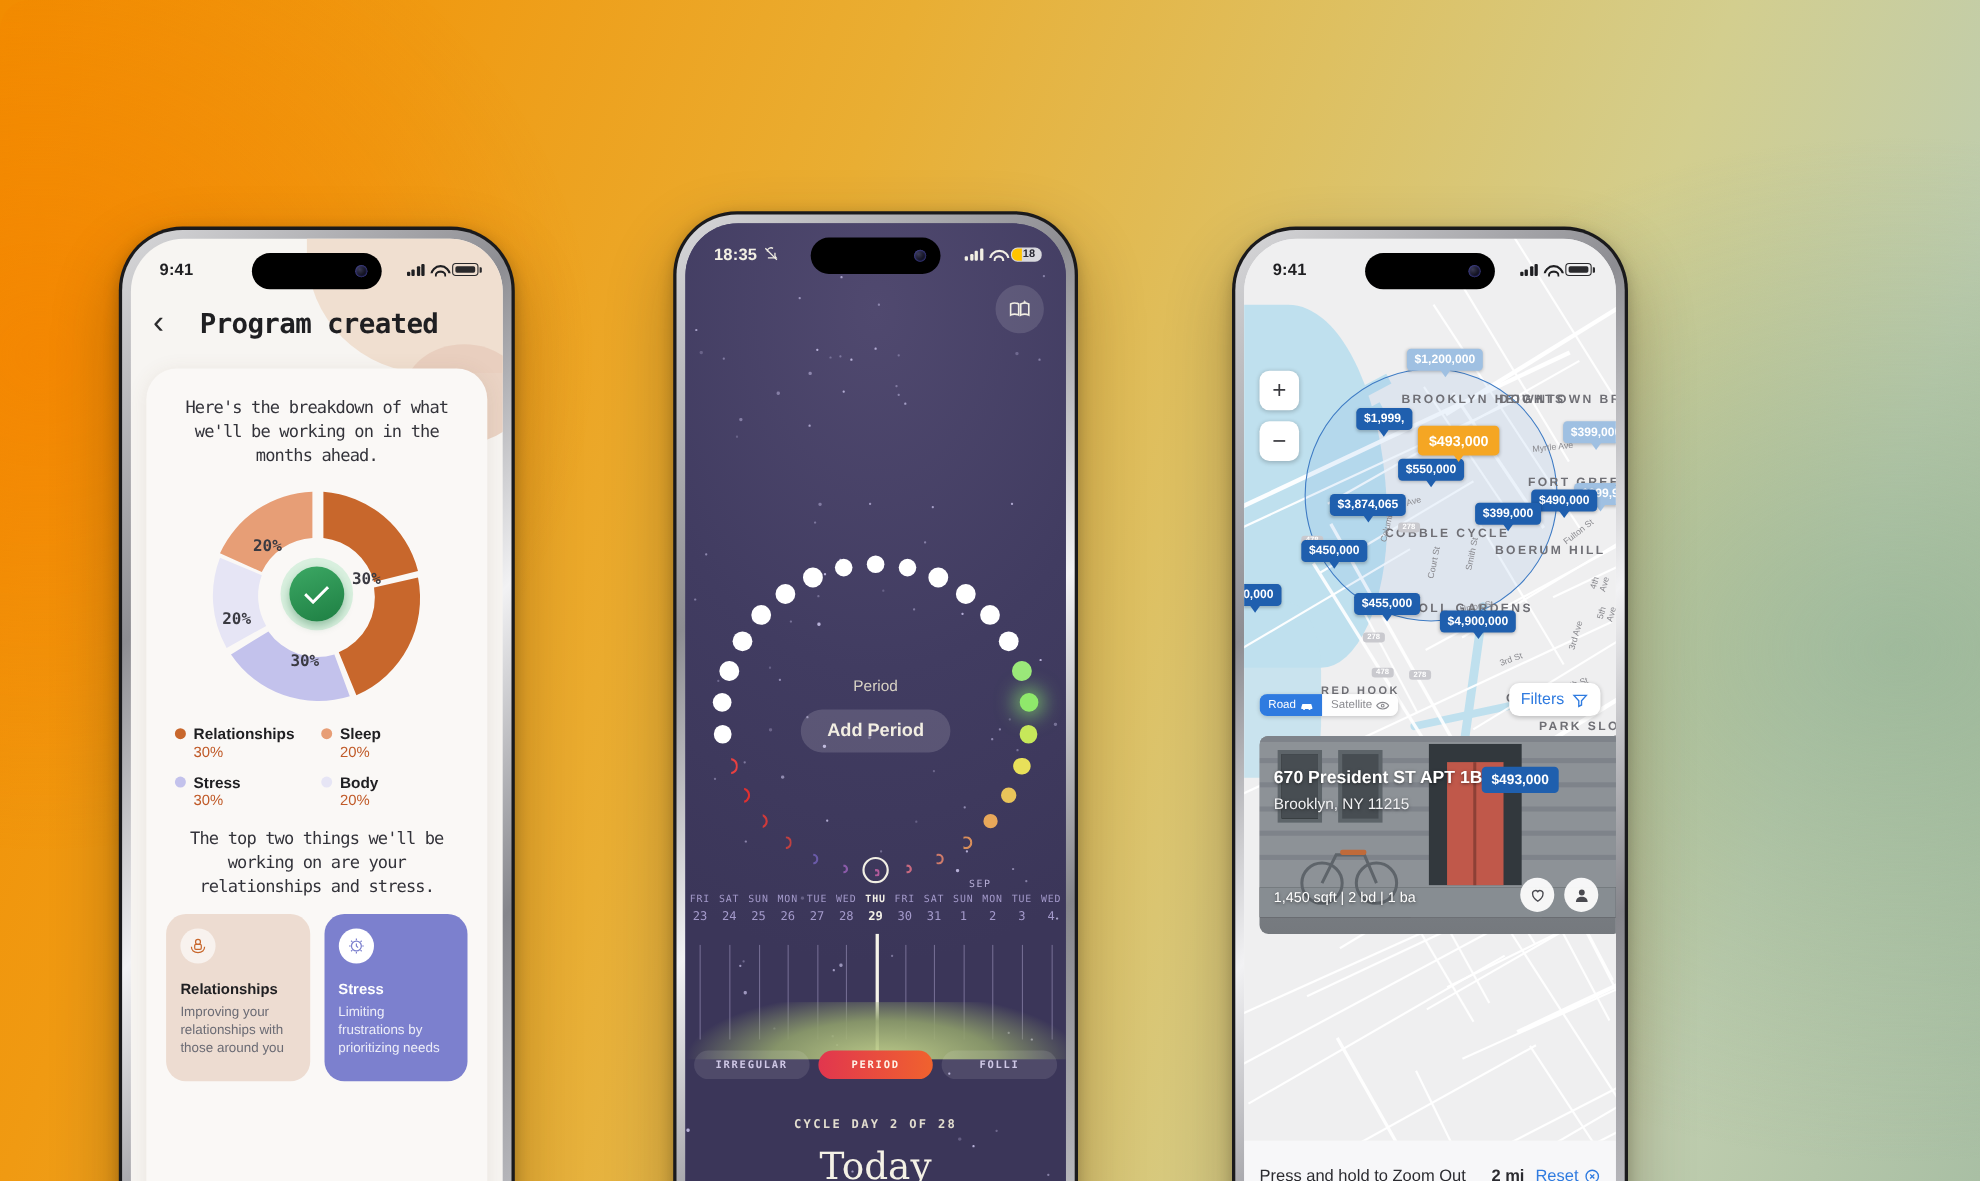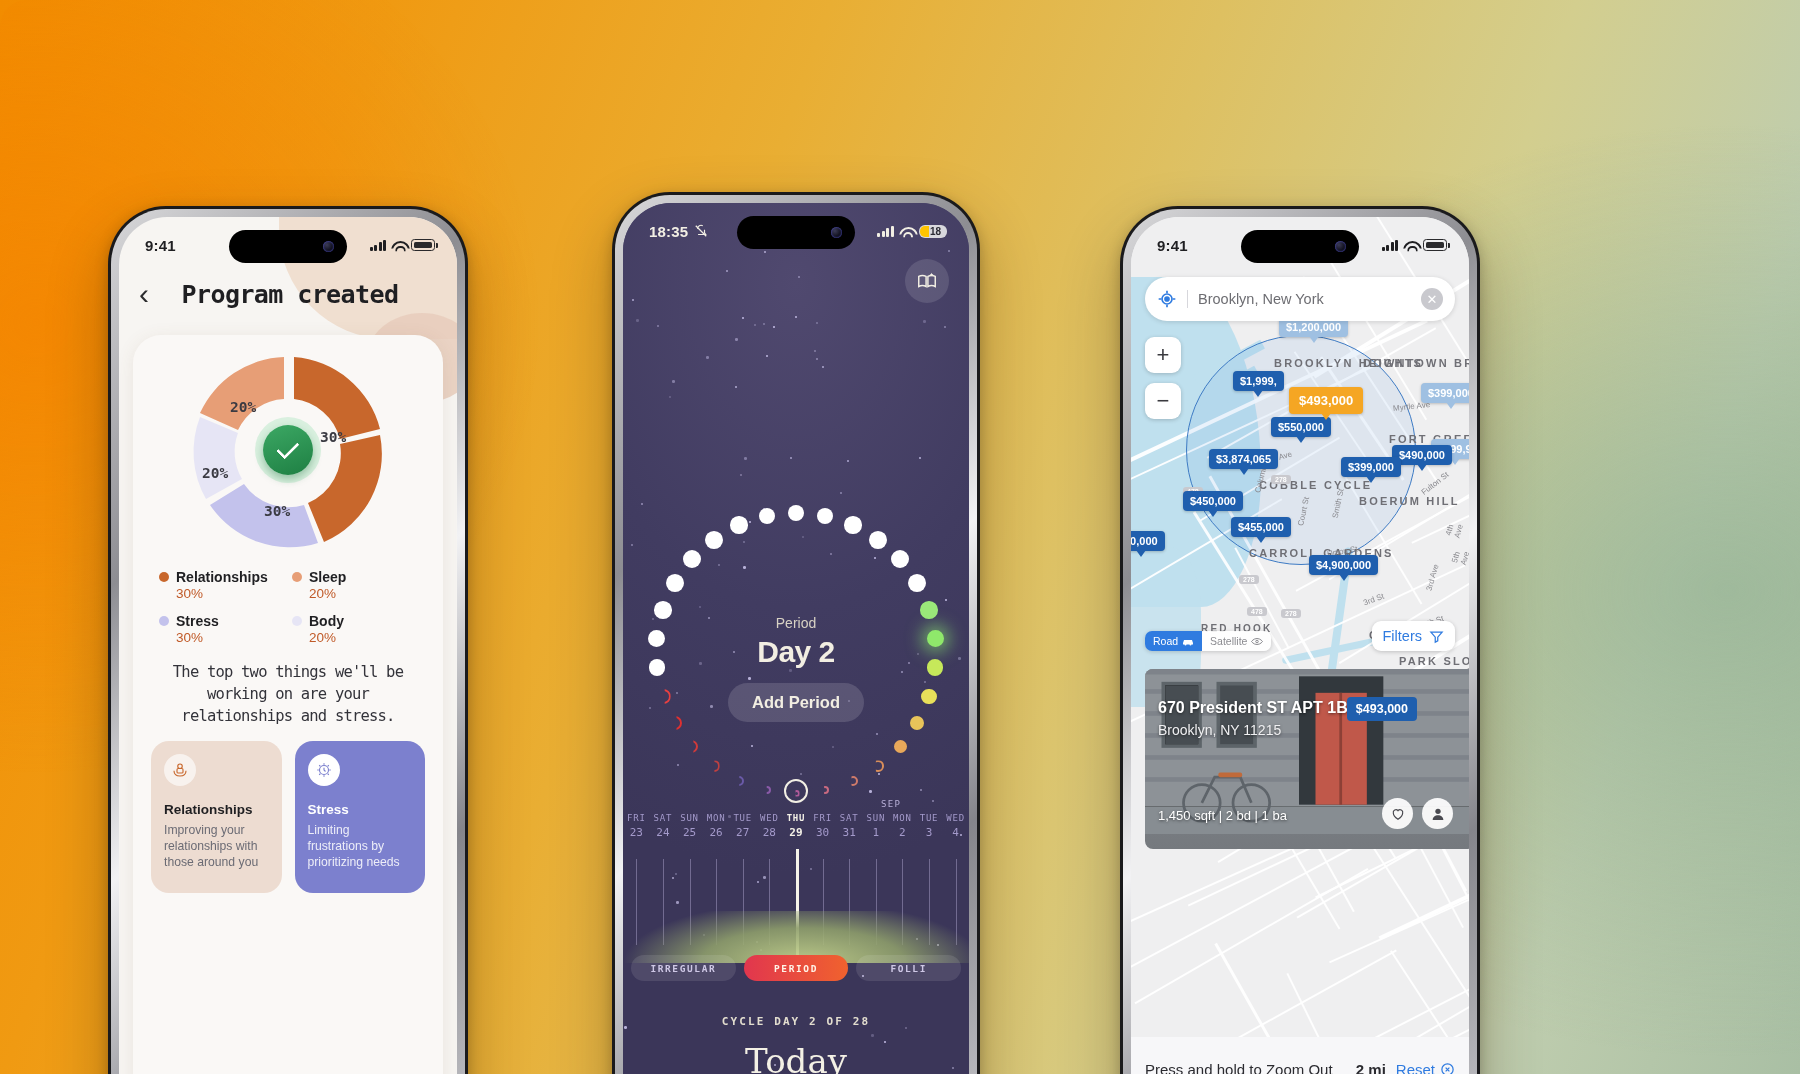--- a/index.html
+++ b/index.html
@@ -199,20 +199,21 @@
           </span>
       </div>
     </div>
 
     <div class="p1head">
       <div class="back">‹</div>
       <div class="p1title">Program created</div>
     </div>
 
     <div class="p1card">
+      <div class="p1lede">Here's the breakdown of what we'll be working on in the months ahead.</div>
 
       <div class="donutwrap">
         <svg viewBox="0 0 240 218">
           <g transform="translate(120,112)">
             <path d="M6,-96 A96,96 0 0,1 92,-24 L52,-14 A54,54 0 0,0 6,-54 Z" fill="#C8672C"></path>
             <path d="M92,-18 A96,96 0 0,1 36,89 L20,50 A54,54 0 0,0 52,-9 Z" fill="#C8672C"></path>
             <path d="M-4,-96 A96,96 0 0,0 -88,-40 L-50,-23 A54,54 0 0,1 -4,-54 Z" fill="#E79E76"></path>
             <path d="M-88,-36 A96,96 0 0,0 -82,46 L-46,26 A54,54 0 0,1 -50,-20 Z" fill="#E6E5F5"></path>
             <path d="M-78,52 A96,96 0 0,0 30,90 L16,52 A54,54 0 0,1 -44,31 Z" fill="#C3C2EC"></path>
           </g>
@@ -445,21 +446,20 @@
         <div class="mph" style="left: 19.8px; top: 71px; width: 17.9px; height: 17.9px; background: rgb(255, 255, 255); border-radius: 50%;"></div>
         <div class="mph" style="left: 37px; top: 47.3px; width: 18px; height: 18px; background: rgb(255, 255, 255); border-radius: 50%;"></div>
         <div class="mph" style="left: 58.8px; top: 27.8px; width: 17.8px; height: 17.8px; background: rgb(255, 255, 255); border-radius: 50%;"></div>
         <div class="mph" style="left: 84.4px; top: 13.4px; width: 17.4px; height: 17.4px; background: rgb(255, 255, 255); border-radius: 50%;"></div>
         <div class="mph" style="left: 112.5px; top: 4.7px; width: 16.7px; height: 16.7px; background: rgb(255, 255, 255); border-radius: 50%;"></div>
         <div style="position: absolute; left: 138px; top: 276px; width: 24px; height: 24px; border-radius: 50%; border: 2px solid rgb(242, 239, 228);"></div>
       </div>
 
     <div class="centerTxt">
       <div class="cLabel">Period</div>
-      <div class="cDay">Day 2</div>
       <div class="addp">Add Period</div>
     </div>
 
     <div class="calwrap">
       <div class="mon" style="left:55%">SEP</div>
       <div class="days" id="caldays">
           <div class="day">
             <div class="dw">FRI</div>
                   <div class="dn">23</div>
           </div>
@@ -644,51 +644,41 @@
           <div class="pin" style="left: 102px; top: 154px;">$1,999,</div>
           <div class="pin sel" style="left: 158px; top: 170px;">$493,000</div>
           <div class="pin fade" style="left: 290px; top: 166px;">$399,000</div>
           <div class="pin fade" style="left: 300px; top: 222px;">$299,9</div>
           <div class="pin" style="left: 140px; top: 200px;">$550,000</div>
           <div class="pin" style="left: 78px; top: 232px;">$3,874,065</div>
           <div class="pin" style="left: 228px; top: 228px; margin-left: 33px;">$490,000</div>
           <div class="pin" style="left: 210px; top: 240px;">$399,000</div>
           <div class="pin" style="left: 52px; top: 274px;">$450,000</div>
           <div class="pin" style="left: -14px; top: 314px;">90,000</div>
-          <div class="pin" style="left: 100px; top: 300px;">$455,000</div>
+          <div class="pin" style="left: 100px; top: 322px;">$455,000</div>
           <div class="pin" style="left: 178px; top: 322px; margin-top: 16px;">$4,900,000</div>
         </div>
     </div>
 
     <div class="sbar" style="color:#1f1f22">
       <div class="t">9:41</div>
       <div class="sright">
         <span class="bars">
             <i></i>
             <i></i>
             <i></i>
             <i></i>
           </span>
         <span class="wifi"></span>
         <span class="batt">
             <i></i>
           </span>
       </div>
     </div>
 
-    <div class="srch">
-      <svg width="20" height="20" viewBox="0 0 24 24" fill="none" stroke="#2F7BE0" stroke-width="2">
-        <circle cx="12" cy="12" r="6"></circle>
-          <circle cx="12" cy="12" r="2.4" fill="#2F7BE0"></circle>
-        <path d="M12 2v3M12 19v3M2 12h3M19 12h3"></path>
-        </svg>
-      <span style="width:1px;height:18px;background:#D7D7DC"></span>
-      <div class="srchtxt">Brooklyn, New York</div>
-      <div class="clearbtn">✕</div>
-    </div>
 
     <div class="zoomb" style="top:120px">+</div>
     <div class="zoomb" style="top:166px">−</div>
 
     <div class="filters">
       <span>Filters</span>
       <svg width="15" height="15" viewBox="0 0 24 24" fill="none" stroke="#2F7BE0" stroke-width="2">
           <path d="M3 5h18l-7 8v6l-4 2v-8L3 5z"></path>
         </svg>
     </div>

